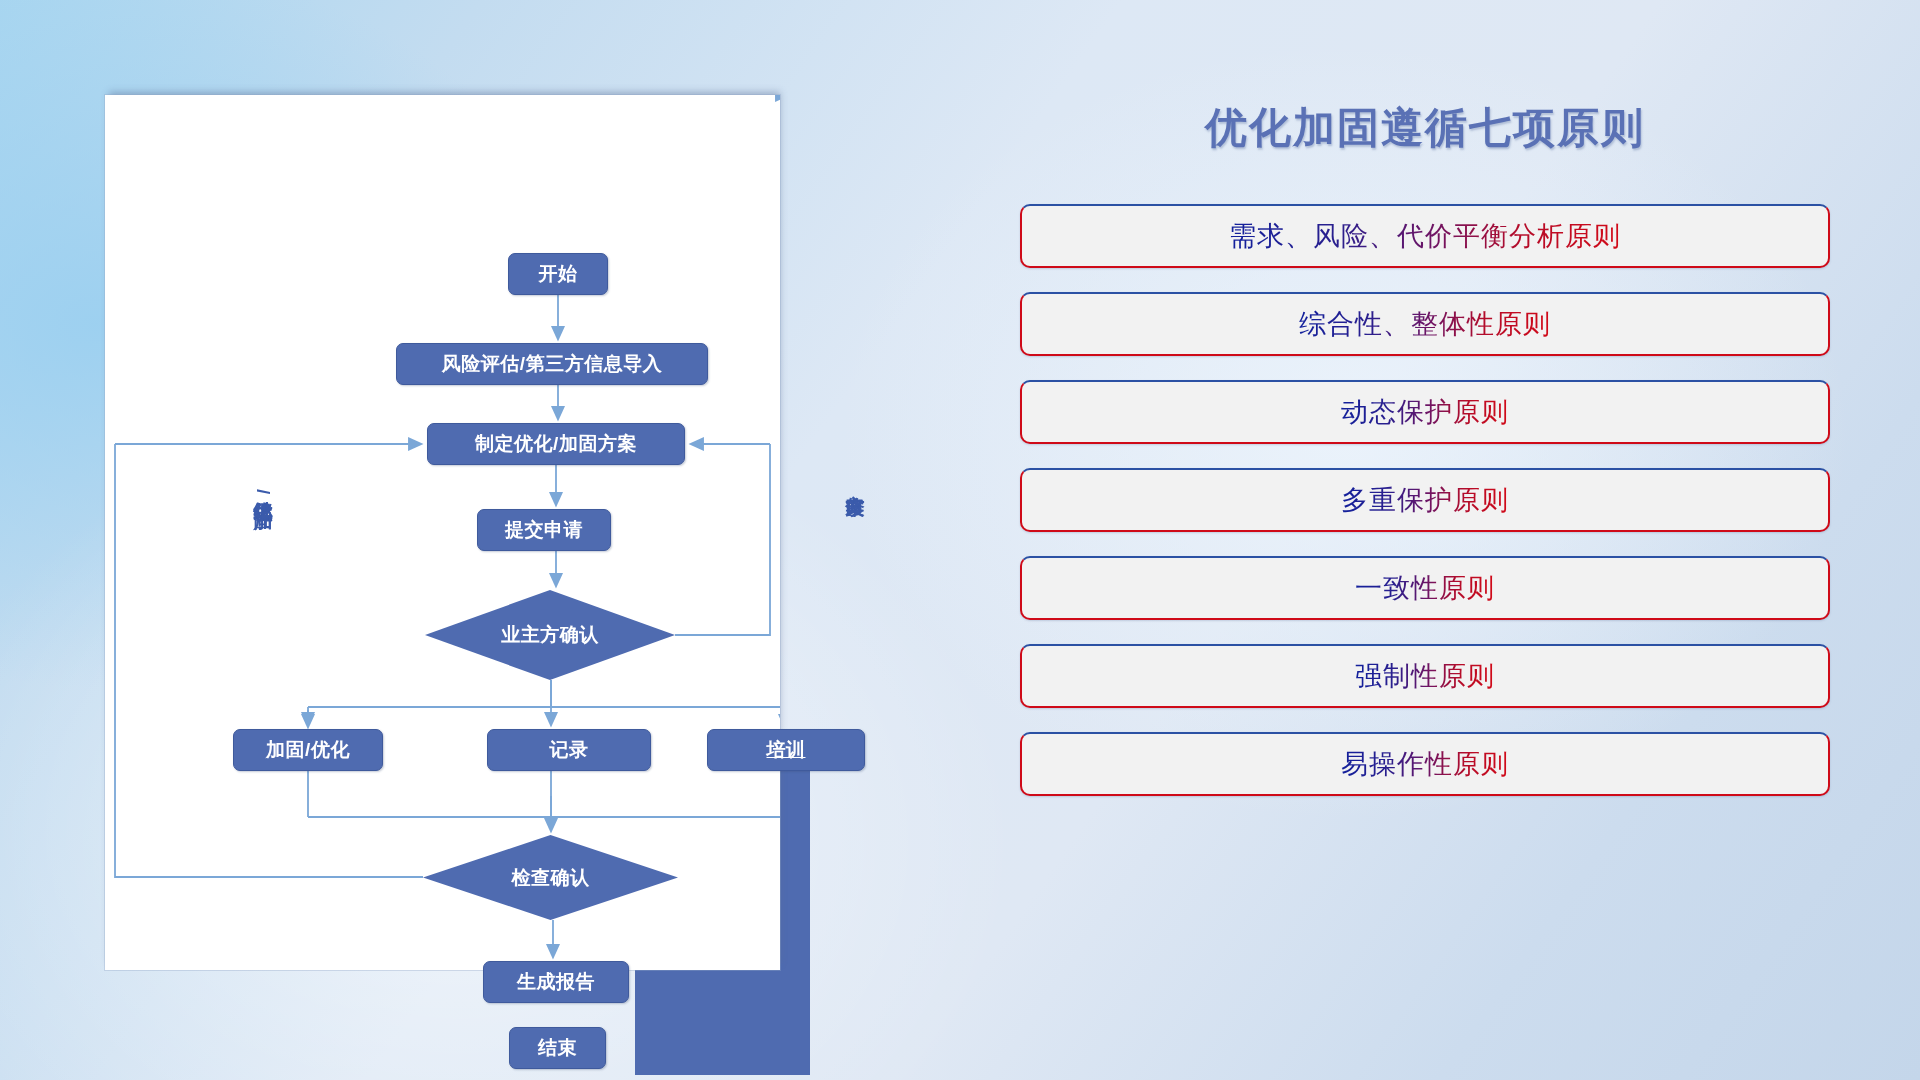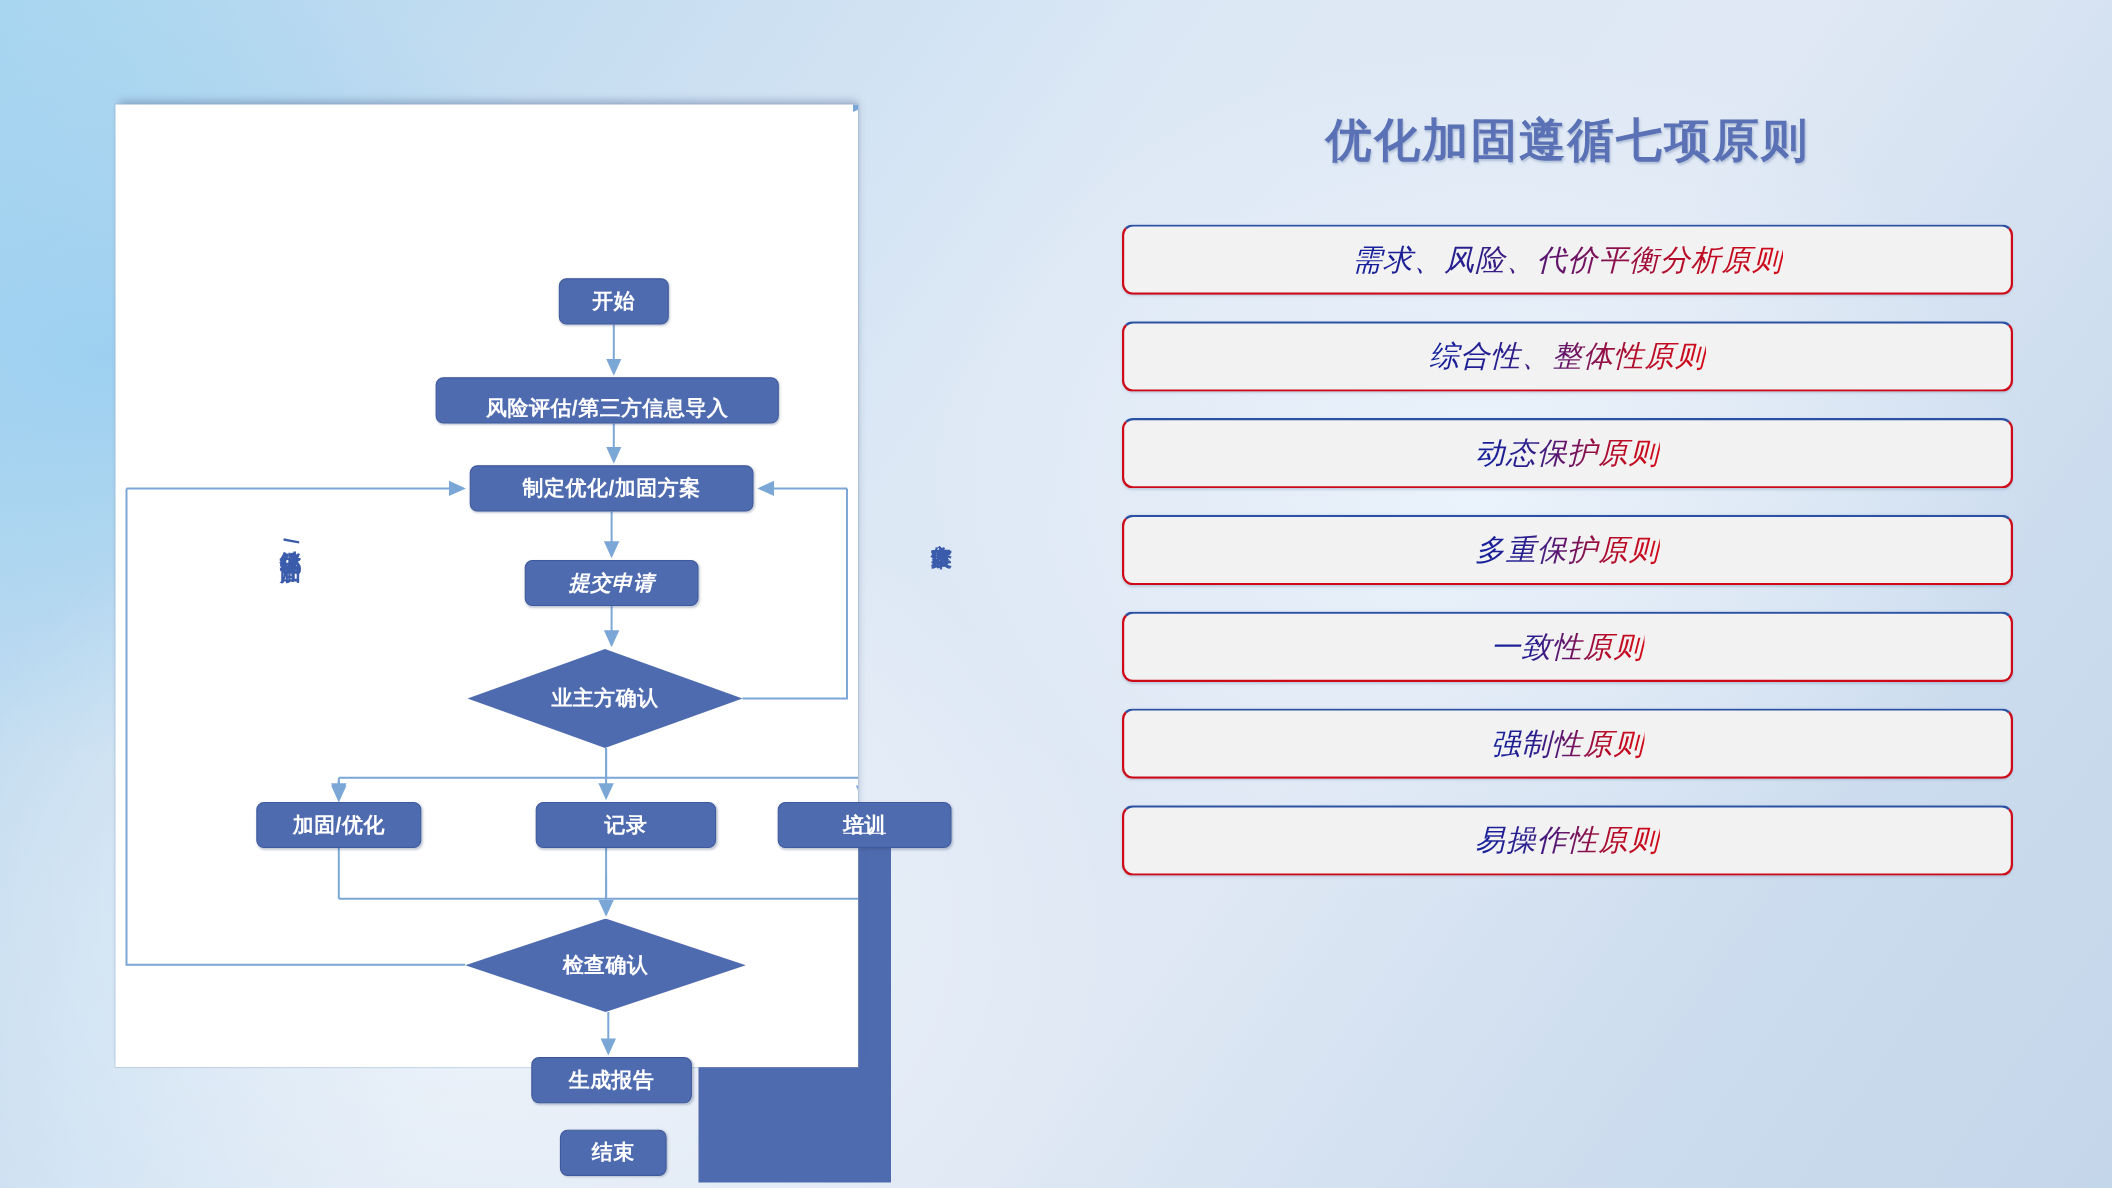--- a/index.html
+++ b/index.html
@@ -73,21 +73,20 @@
   .pcard {
     position: relative;
     height: 64px;
     margin-bottom: 24px;
     border-radius: 10px;
     background: #f2f2f2;
     border: 2px solid #cf0a18;
     border-top-color: #2b51a4;
     display: flex; align-items: center; justify-content: center;
     box-shadow: 0 1px 2px rgba(90,110,150,0.25);
-    font-style: italic;
   }
   .pcard .ptext {
     font-size: 27px;
     font-weight: normal;
     letter-spacing: 1px;
     background: linear-gradient(90deg, #12209c 0%, #2a1f8e 28%, #6e1464 52%, #b40c2a 74%, #d20a18 100%);
     -webkit-background-clip: text; background-clip: text;
     -webkit-text-fill-color: transparent; color: transparent;
   }
 </style>
@@ -140,27 +139,27 @@
         <path d="M318,782 L10,782 L10,349"></path>
       </g>
       <g stroke="#7ba7d7" stroke-width="1.8" fill="none" marker-end="url(#ah)">
         <path d="M10,349 L316,349"></path>
       </g>
     </svg>
 
     <div class="node" style="left: 403px; top: 158px; width: 100px; height: 42px;">
         <span>开始</span>
       </div>
-    <div class="node" style="left: 291px; top: 248px; width: 312px; height: 42px; align-items: flex-end;">
+    <div class="node" style="left: 291px; top: 248px; width: 312px; height: 42px;">
         <span>风险评估/第三方信息导入</span>
       </div>
     <div class="node" style="left: 322px; top: 328px; width: 258px; height: 42px; text-align: center;">
         <span>制定优化/加固方案</span>
       </div>
-    <div class="node" style="left: 372px; top: 414px; width: 158px; height: 42px; font-style: italic;">
+    <div class="node" style="left: 372px; top: 414px; width: 134px; height: 42px;">
         <span>提交申请</span>
       </div>
     <div class="diamond" style="left: 320px; top: 495px; width: 250px; height: 90px;">
         <span>业主方确认</span>
       </div>
     <div class="node" style="left: 128px; top: 634px; width: 150px; height: 42px;">
         <span>加固/优化</span>
       </div>
     <div class="node" style="left: 370px; top: 634px; width: 164px; height: 42px; margin-left: 12px;">
         <span>记录</span>

